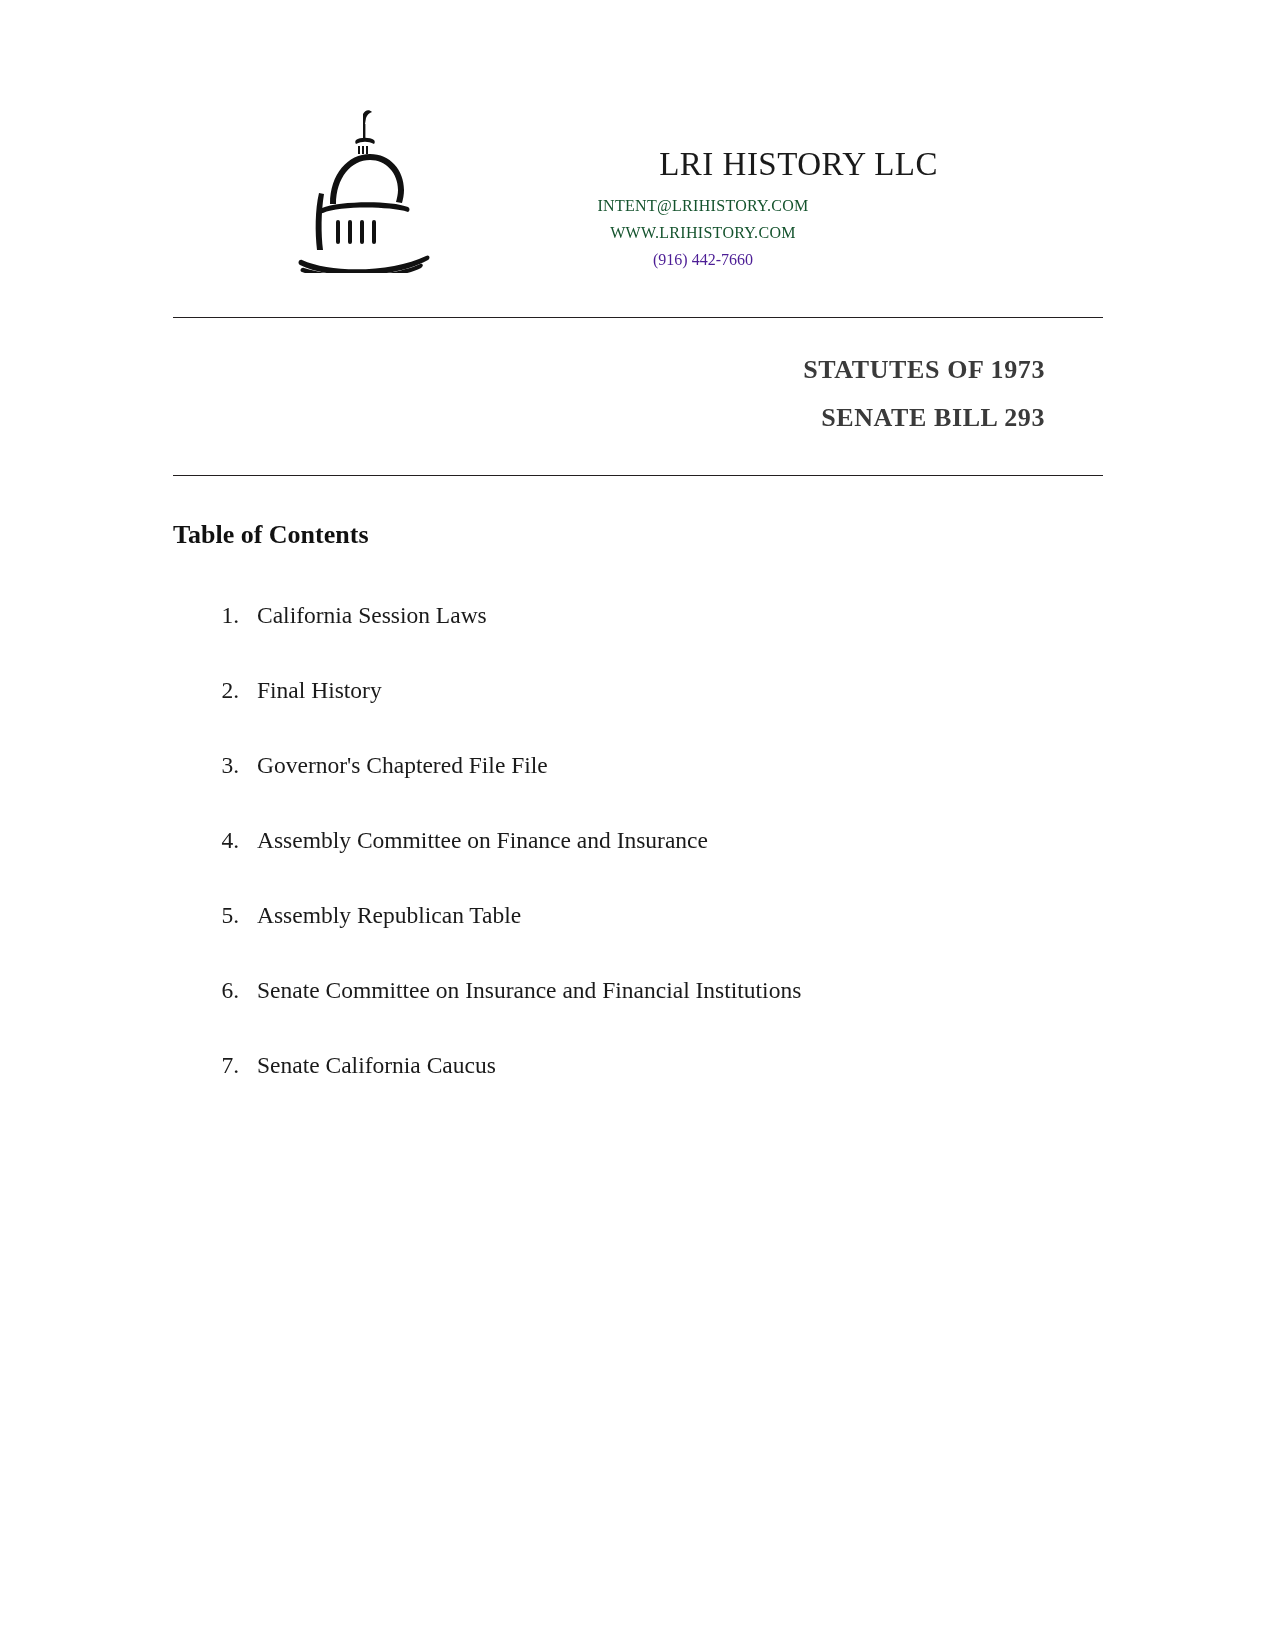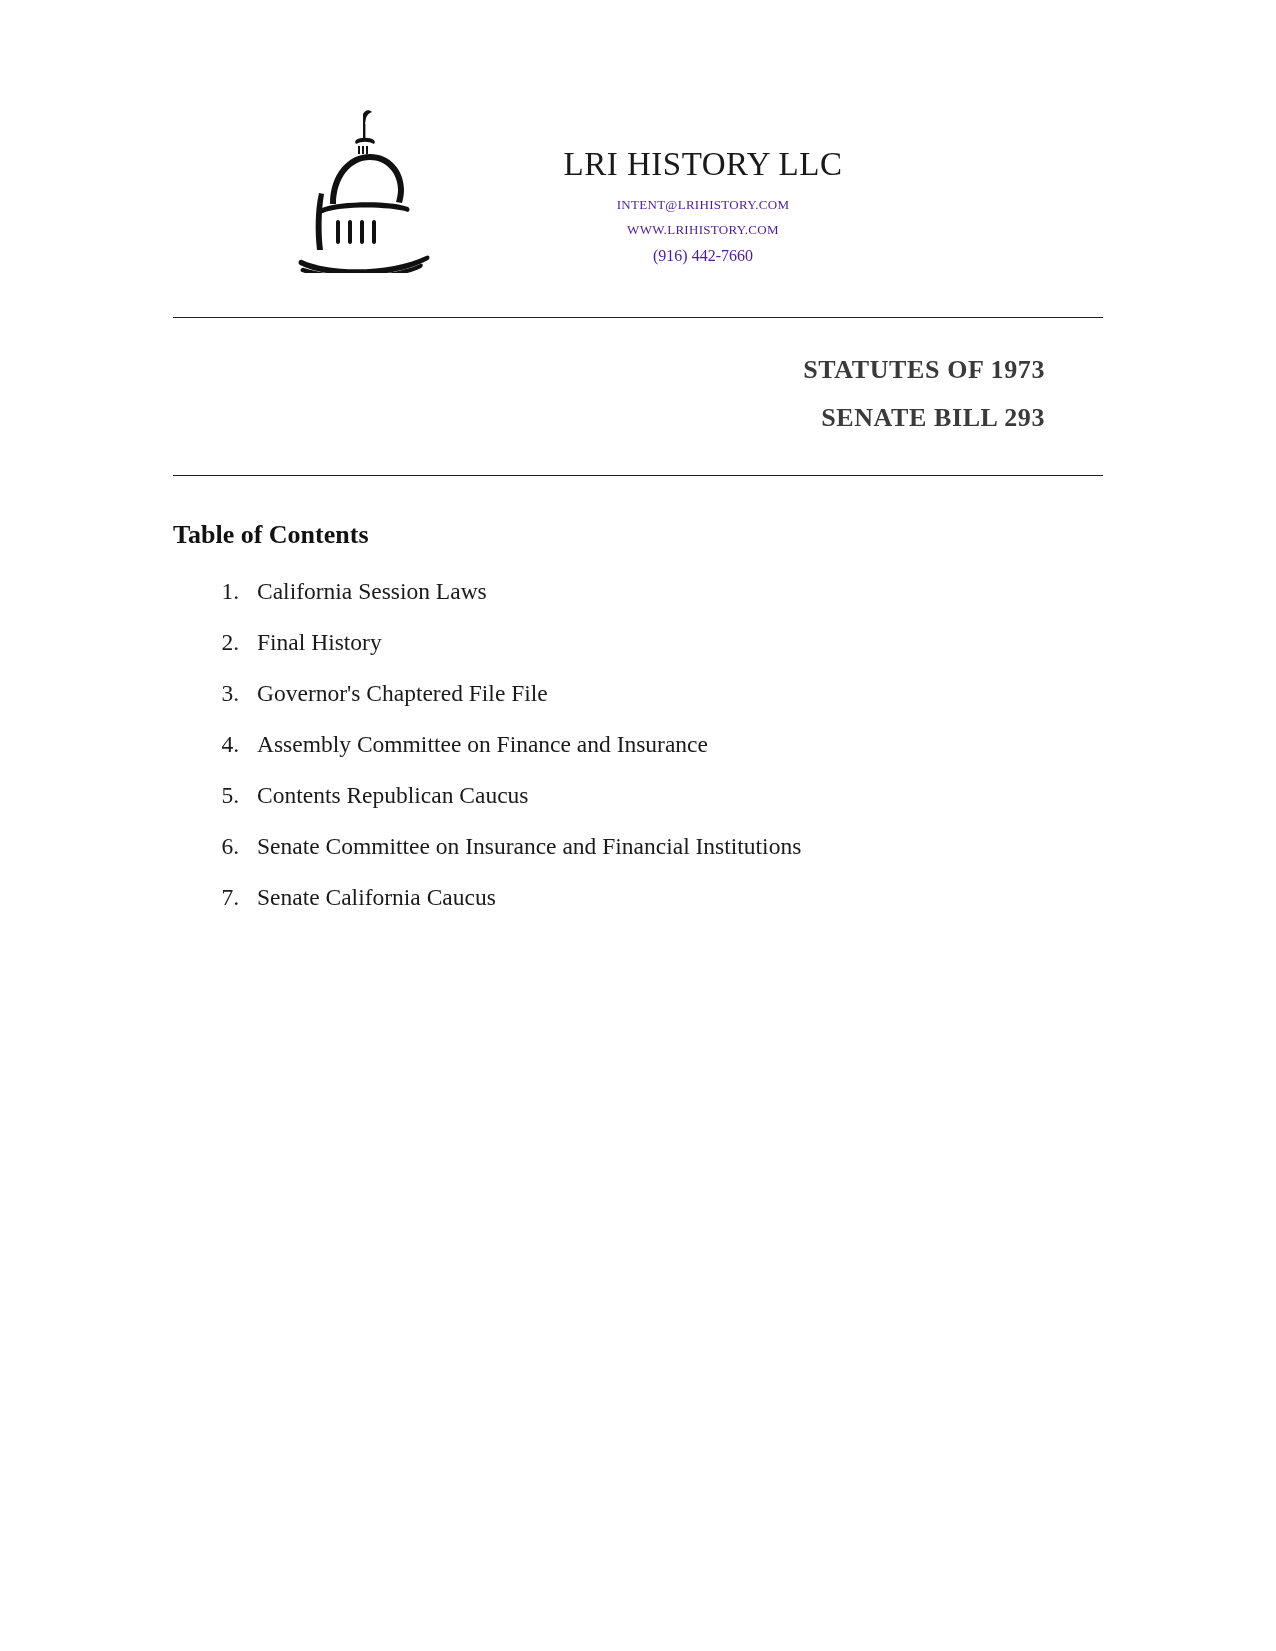--- a/index.html
+++ b/index.html
@@ -45,26 +45,27 @@
     text-align: center;
     width: 470px;
   }
   .org-name {
     font-family: "Liberation Serif", serif;
     font-size: 33px;
     letter-spacing: 0.5px;
     color: #1a1a1a;
     margin: 0 0 14px 0;
     font-weight: 400;
+    text-align: right;
   }
   .org-line {
     font-family: "Liberation Serif", serif;
-    font-size: 13px;
+    font-size: 16px;
     letter-spacing: 0.3px;
-    color: #4c1d95;
+    color: #14532d;
     margin: 0 0 9px 0;
   }
   .org-phone {
     font-family: "Liberation Serif", serif;
     font-size: 16px;
     color: #4c1d95;
     margin: 4px 0 0 0;
   }
 
   
@@ -122,21 +123,21 @@
     margin: 0 0 24px 0;
     display: flex;
     align-items: baseline;
   }
   .toc-num {
     width: 42px;
     flex: 0 0 auto;
     text-align: right;
     padding-right: 18px;
   }
-  .toc-label { flex: 1 1 auto; }
+  .toc-label { flex: 1 1 auto; margin-top: 24px; }
 </style>
 </head>
 <body>
 
 <div class="page">
 
   <div class="letterhead">
 
     <div class="logo">
       <svg width="150" height="165" viewBox="0 0 150 165" xmlns="http://www.w3.org/2000/svg">
@@ -199,21 +200,21 @@
       <li>
         <span class="toc-num">3.</span>
         <span class="toc-label">Governor's Chaptered File File</span>
       </li>
       <li>
         <span class="toc-num">4.</span>
         <span class="toc-label">Assembly Committee on Finance and Insurance</span>
       </li>
       <li>
         <span class="toc-num">5.</span>
-        <span class="toc-label">Contents Republican Caucus</span>
+        <span class="toc-label">Assembly Republican Table</span>
       </li>
       <li>
         <span class="toc-num">6.</span>
         <span class="toc-label">Senate Committee on Insurance and Financial Institutions</span>
       </li>
       <li>
         <span class="toc-num">7.</span>
         <span class="toc-label">Senate California Caucus</span>
       </li>
     </ol>

